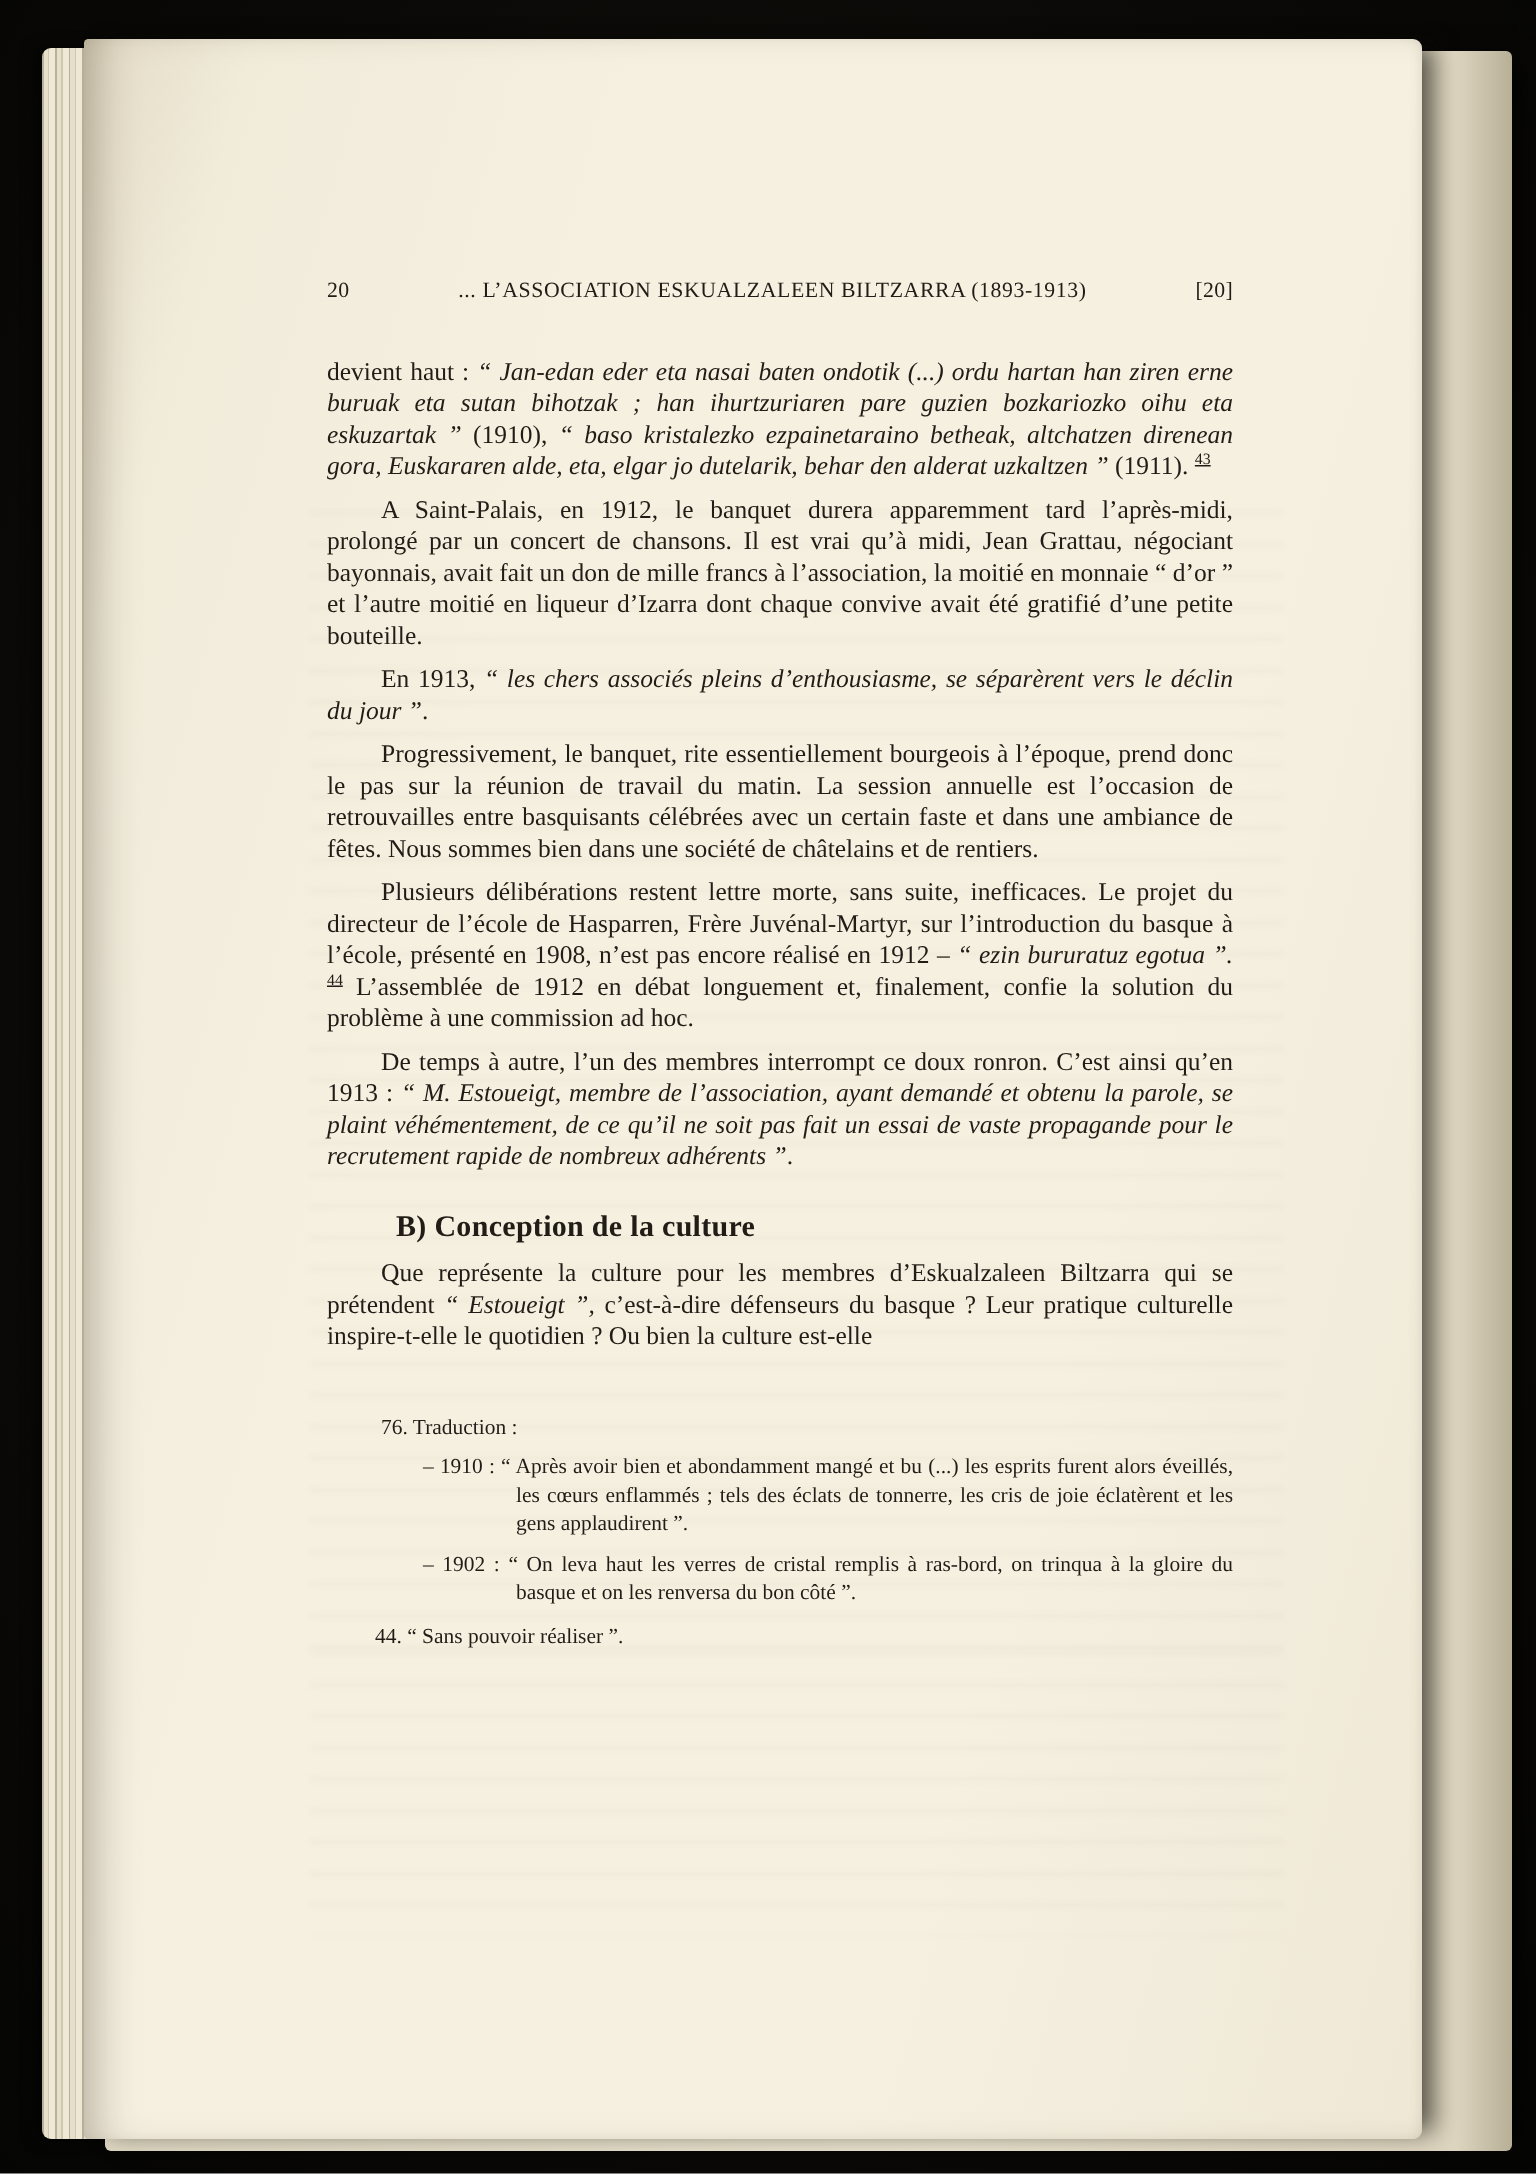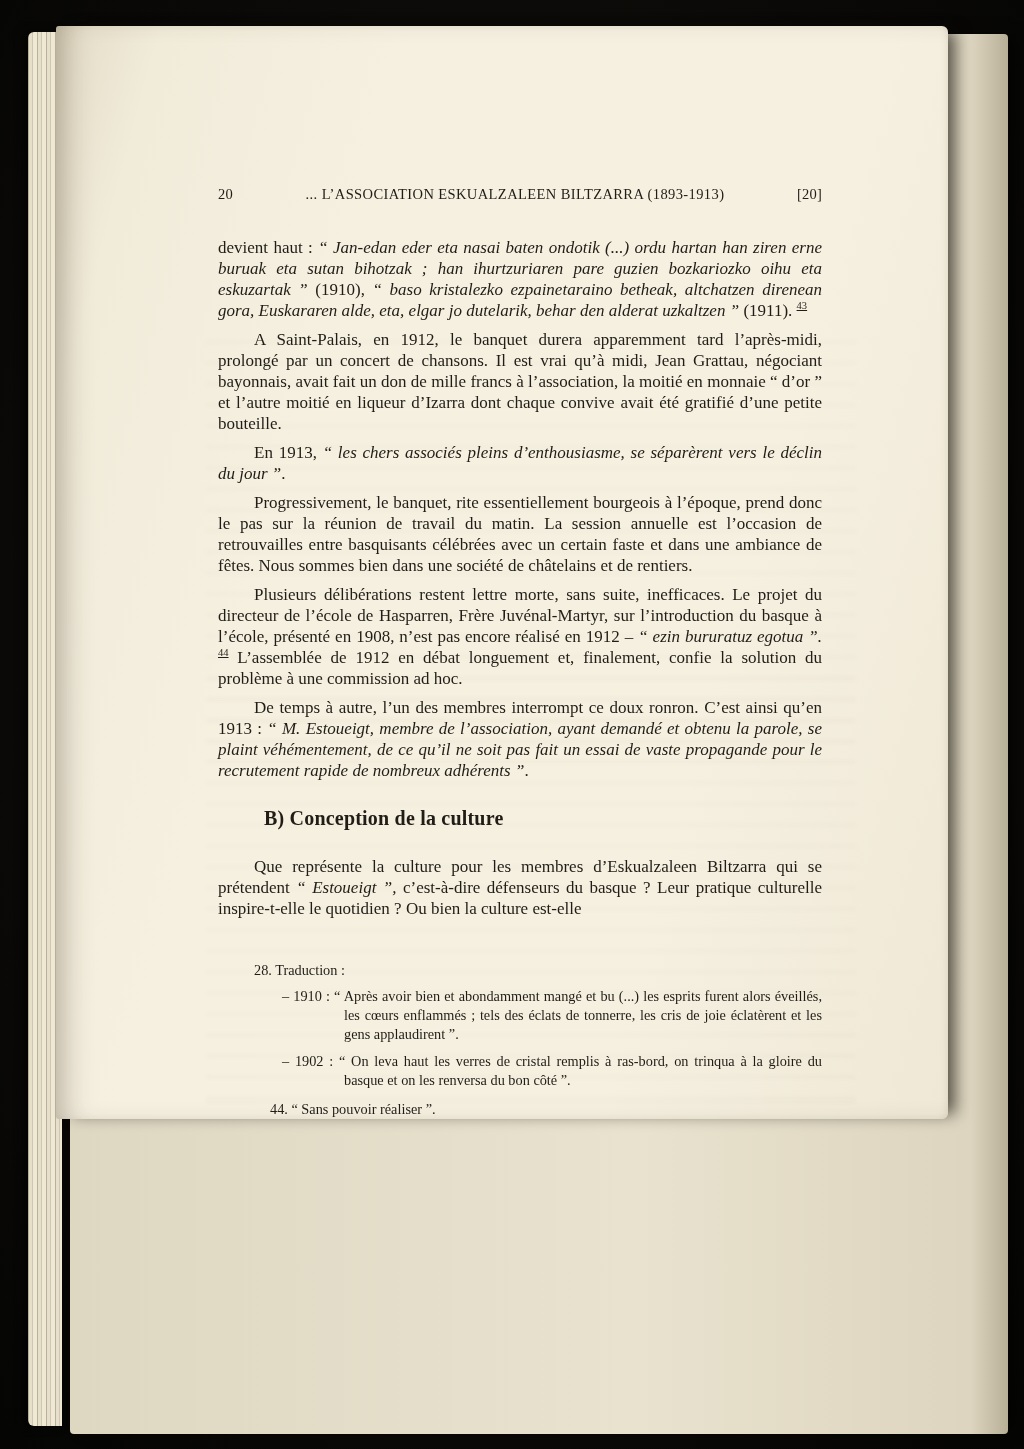--- a/index.html
+++ b/index.html
@@ -35,21 +35,21 @@
     width: 938px; height: 1400px;
     background: linear-gradient(90deg, #ded7c2 0%, #e9e2ce 60%, #ddd5bf 96%, #b8af97 100%);
     border-radius: 4px;
     box-shadow: 10px 0 16px -6px rgba(0,0,0,.8);
   }
 
   
   .page {
     position: absolute;
     left: 56px; top: 26px;
-    width: 892px; height: 1093px;
+    width: 892px; height: 1400px;
     background:
       linear-gradient(105deg, #e3dbc6 0%, #f1ebda 9%, #f6f0e1 30%, #f6f0e1 70%, #efe8d6 100%);
     border-radius: 3px 6px 6px 3px;
     box-shadow:
       inset 22px 0 30px -16px rgba(60,48,28,.35),
       inset -4px 0 10px -6px rgba(90,80,55,.25),
       12px 0 16px -5px rgba(12,9,4,.65);
     overflow: hidden;
   }
 
@@ -89,37 +89,37 @@
     line-height: 21px;
     text-align: justify;
   }
   .para.indent { text-indent: 36px; }
   .it { font-style: italic; }
   sup { font-size: .62em; line-height: 0; vertical-align: super; text-decoration: underline; }
 
   .section-heading {
     font-size: 20px;
     font-weight: bold;
-    margin: 26px 0 26px 46px;
+    margin: 26px 0 8px 46px;
     letter-spacing: .2px;
   }
 
   .footnotes {
     margin-top: 42px;
     font-size: 14.3px;
     line-height: 19px;
   }
   .fn-head { margin-left: 36px; margin-bottom: 7px; }
   .fn-item {
     padding-left: 126px;
     text-indent: -62px;
     margin-bottom: 8px;
     text-align: justify;
   }
-  .fn-single { margin-left: 52px; margin-top: 10px; }
+  .fn-single { margin-left: 32px; margin-top: 10px; }
 </style>
 </head>
 <body>
 
 <div class="scene">
 
   <div class="stack"></div>
   <div class="under-page"></div>
 
   <div class="page">
@@ -139,21 +139,21 @@
       <p class="para indent"><span>En 1913, </span><span class="it">“ les chers associés pleins d’enthousiasme, se séparèrent vers le déclin du jour ”</span><span>.</span></p>
       <p class="para indent"><span>Progressivement, le banquet, rite essentiellement bourgeois à l’époque, prend donc le pas sur la réunion de travail du matin. La session annuelle est l’occasion de retrouvailles entre basquisants célébrées avec un certain faste et dans une ambiance de fêtes. Nous sommes bien dans une société de châtelains et de rentiers.</span></p>
       <p class="para indent"><span>Plusieurs délibérations restent lettre morte, sans suite, inefficaces. Le projet du directeur de l’école de Hasparren, Frère Juvénal-Martyr, sur l’introduction du basque à l’école, présenté en 1908, n’est pas encore réalisé en 1912 – </span><span class="it">“ ezin bururatuz egotua ”.</span><span> </span><sup>44</sup><span> L’assemblée de 1912 en débat longuement et, finalement, confie la solution du problème à une commission ad hoc.</span></p>
       <p class="para indent"><span>De temps à autre, l’un des membres interrompt ce doux ronron. C’est ainsi qu’en 1913 : </span><span class="it">“ M. Estoueigt, membre de l’association, ayant demandé et obtenu la parole, se plaint véhémentement, de ce qu’il ne soit pas fait un essai de vaste propagande pour le recrutement rapide de nombreux adhérents ”</span><span>.</span></p>
 
       <h2 class="section-heading">B) Conception de la culture</h2>
 
       <p class="para indent"><span>Que représente la culture pour les membres d’Eskualzaleen Biltzarra qui se prétendent </span><span class="it">“ Estoueigt ”,</span><span> c’est-à-dire défenseurs du basque ? Leur pratique culturelle inspire-t-elle le quotidien ? Ou bien la culture est-elle</span></p>
 
       <div class="footnotes">
-        <div class="fn-head">28. Traduction :</div>
+        <div class="fn-head">76. Traduction :</div>
         <div class="fn-item">– 1910 : “ Après avoir bien et abondamment mangé et bu (...) les esprits furent alors éveillés, les cœurs enflammés ; tels des éclats de tonnerre, les cris de joie éclatèrent et les gens applaudirent ”.</div>
         <div class="fn-item">– 1902 : “ On leva haut les verres de cristal remplis à ras-bord, on trinqua à la gloire du basque et on les renversa du bon côté ”.</div>
         <div class="fn-single">44. “ Sans pouvoir réaliser ”.</div>
       </div>
 
     </div>
   </div>
 </div>
 
 </body></html>

